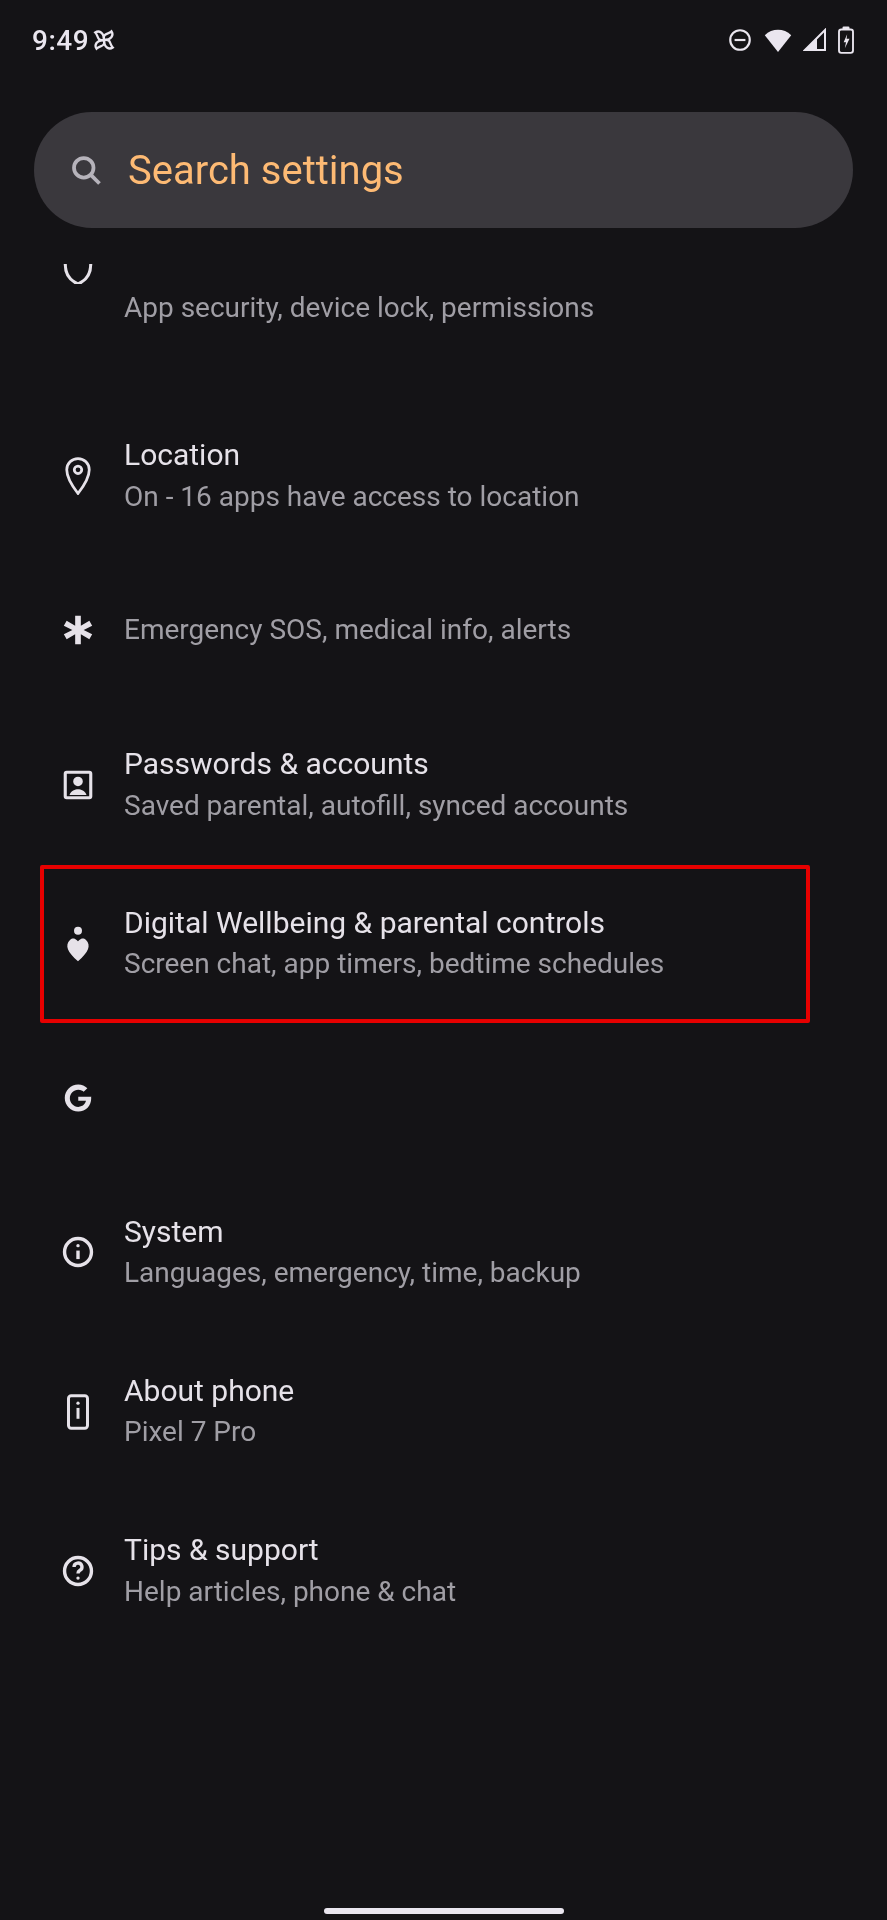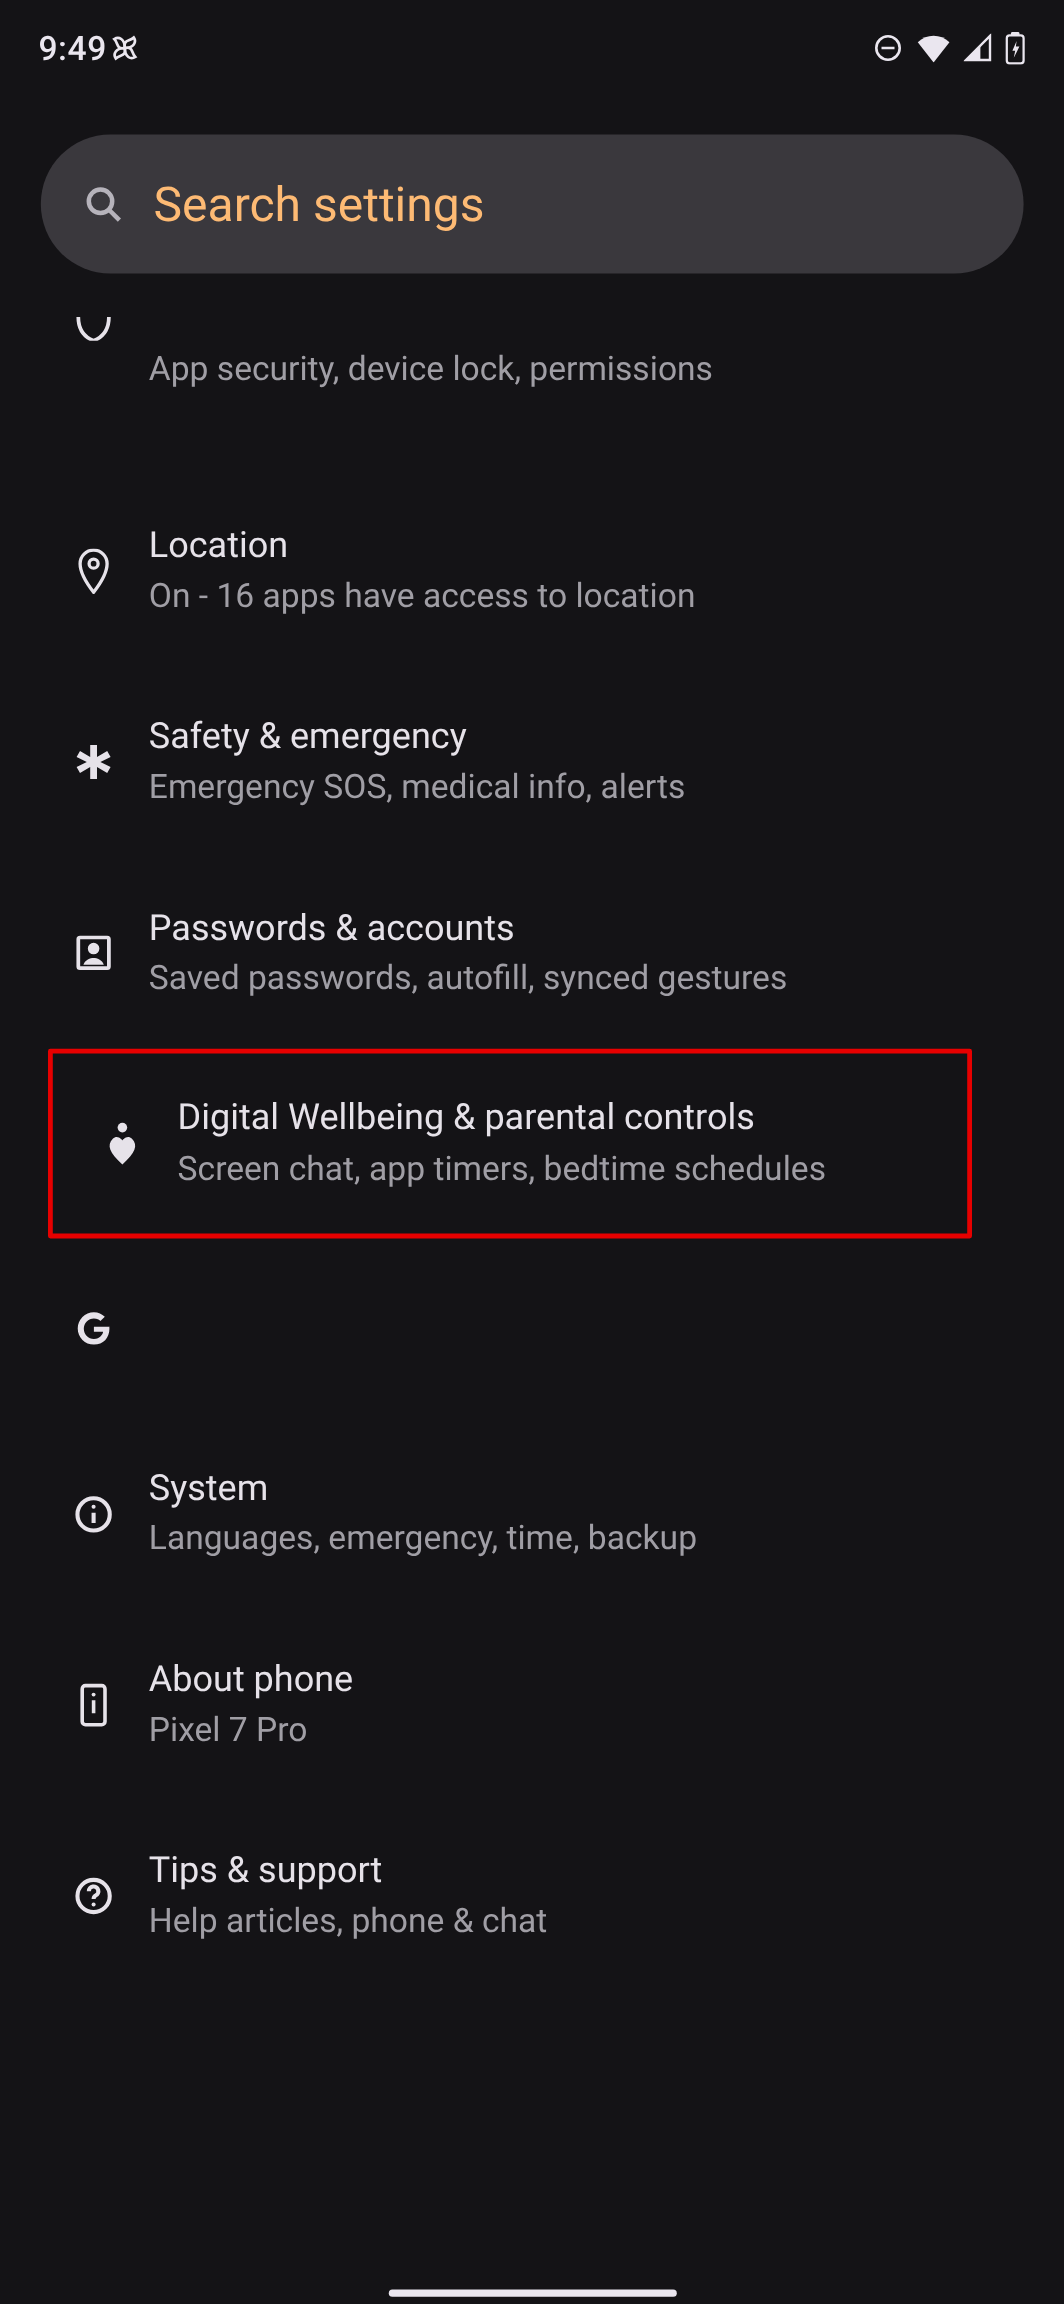--- a/index.html
+++ b/index.html
@@ -70,21 +70,21 @@
       color: #a09ea5;
       font-weight: 400;
       line-height: 1.35;
     }
     .highlight {
       border: 4px solid #e70000;
       margin: 0 0 0 40px;
       width: 770px;
       border-radius: 2px;
     }
-    .highlight .setting-item { padding-left: 14px; padding-top:28px; padding-bottom:28px;margin-left:24px;}
+    .highlight .setting-item { padding-left: 14px; padding-top:28px; padding-bottom:28px;}
     .nav-pill {
       position: absolute;
       bottom: 6px;
       left: 50%;
       transform: translateX(-50%);
       width: 240px;
       height: 6px;
       background: #eae6ef;
       border-radius: 6px;
     }
@@ -158,36 +158,35 @@
     </div>
   </div>
 
   <div class="setting-item">
     <div class="setting-icon">
       <svg width="34" height="34" viewBox="0 0 24 24" fill="#e6e2e9">
           <path d="M10 2h4v7l6-3.5 2 3.5-6 3 6 3-2 3.5-6-3.5v7h-4v-7l-6 3.5-2-3.5 6-3-6-3 2-3.5 6 3.5z"></path>
         </svg>
     </div>
     <div class="setting-text">
-      <div class="setting-title">Safety &amp; emergency</div>
       <div class="setting-subtitle">Emergency SOS, medical info, alerts</div>
     </div>
   </div>
 
   <div class="setting-item">
     <div class="setting-icon">
       <svg width="34" height="34" viewBox="0 0 24 24" fill="none" stroke="#e6e2e9" stroke-width="2.2">
           <rect x="3" y="3" width="18" height="18" rx="1"></rect>
           <circle cx="12" cy="9.5" r="2.3" fill="#e6e2e9"></circle>
           <path d="M6 19c1-3 4-4 6-4s5 1 6 4" fill="#e6e2e9" stroke="none"></path>
         </svg>
     </div>
     <div class="setting-text">
       <div class="setting-title">Passwords &amp; accounts</div>
-      <div class="setting-subtitle">Saved passwords, autofill, synced gestures</div>
+      <div class="setting-subtitle">Saved parental, autofill, synced accounts</div>
     </div>
   </div>
 
   <div class="highlight">
     <div class="setting-item">
       <div class="setting-icon">
         <svg width="32" height="40" viewBox="0 0 24 30" fill="#e6e2e9">
             <circle cx="12" cy="5" r="3"></circle>
             <path d="M12 28 C4 21 2 16 6 12 C9 9 12 13 12 13 C12 13 15 9 18 12 C22 16 20 21 12 28 Z"></path>
           </svg>

